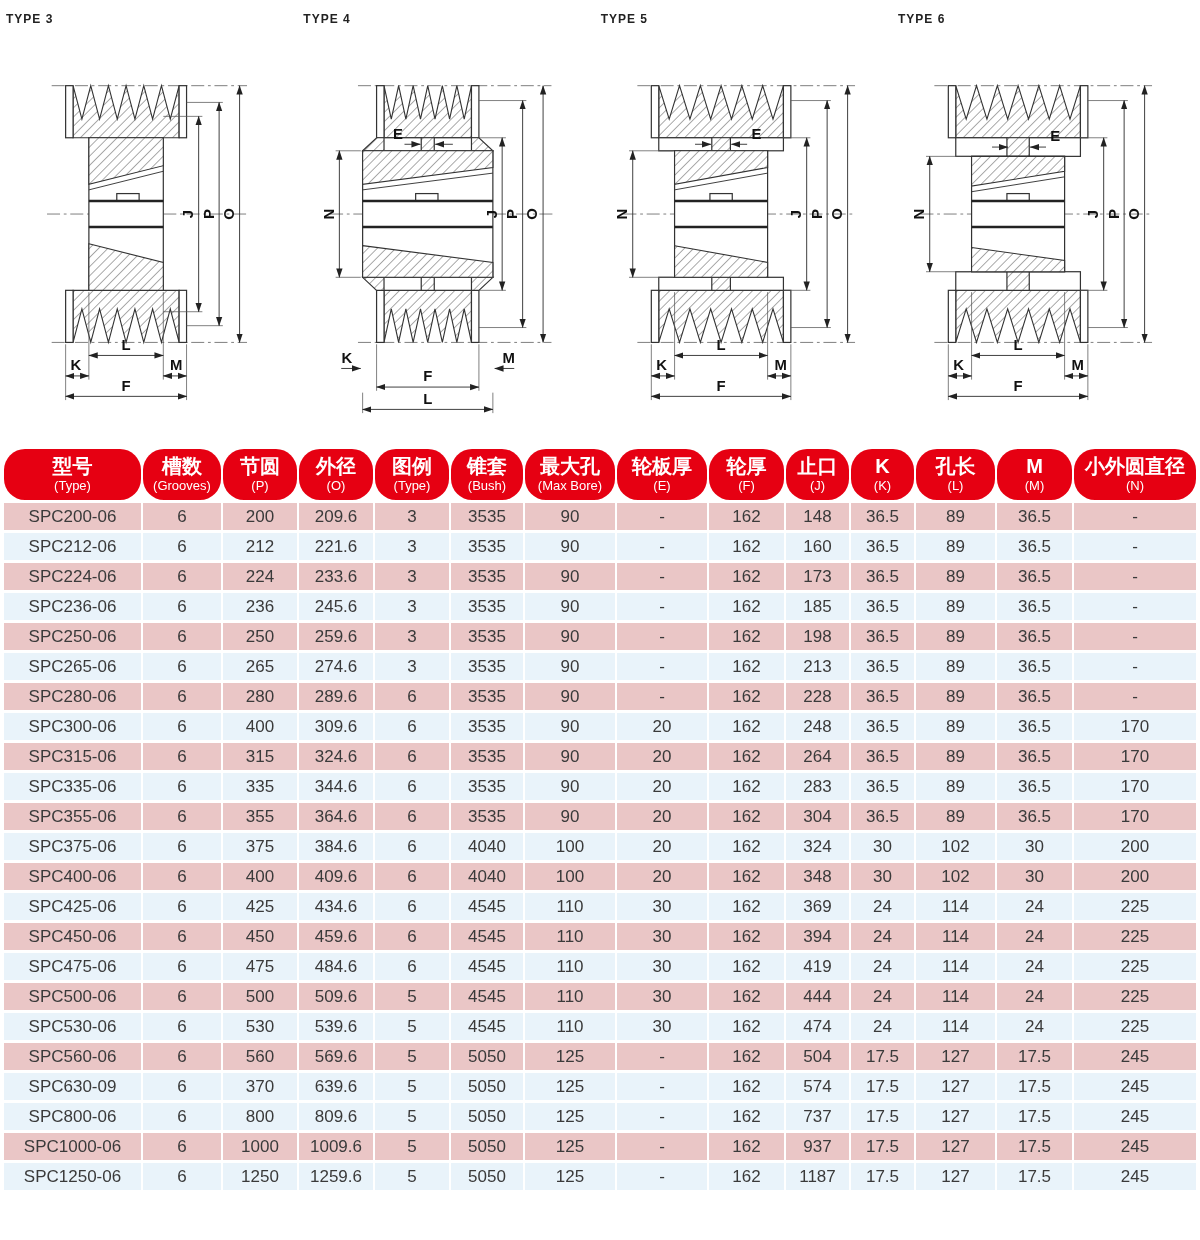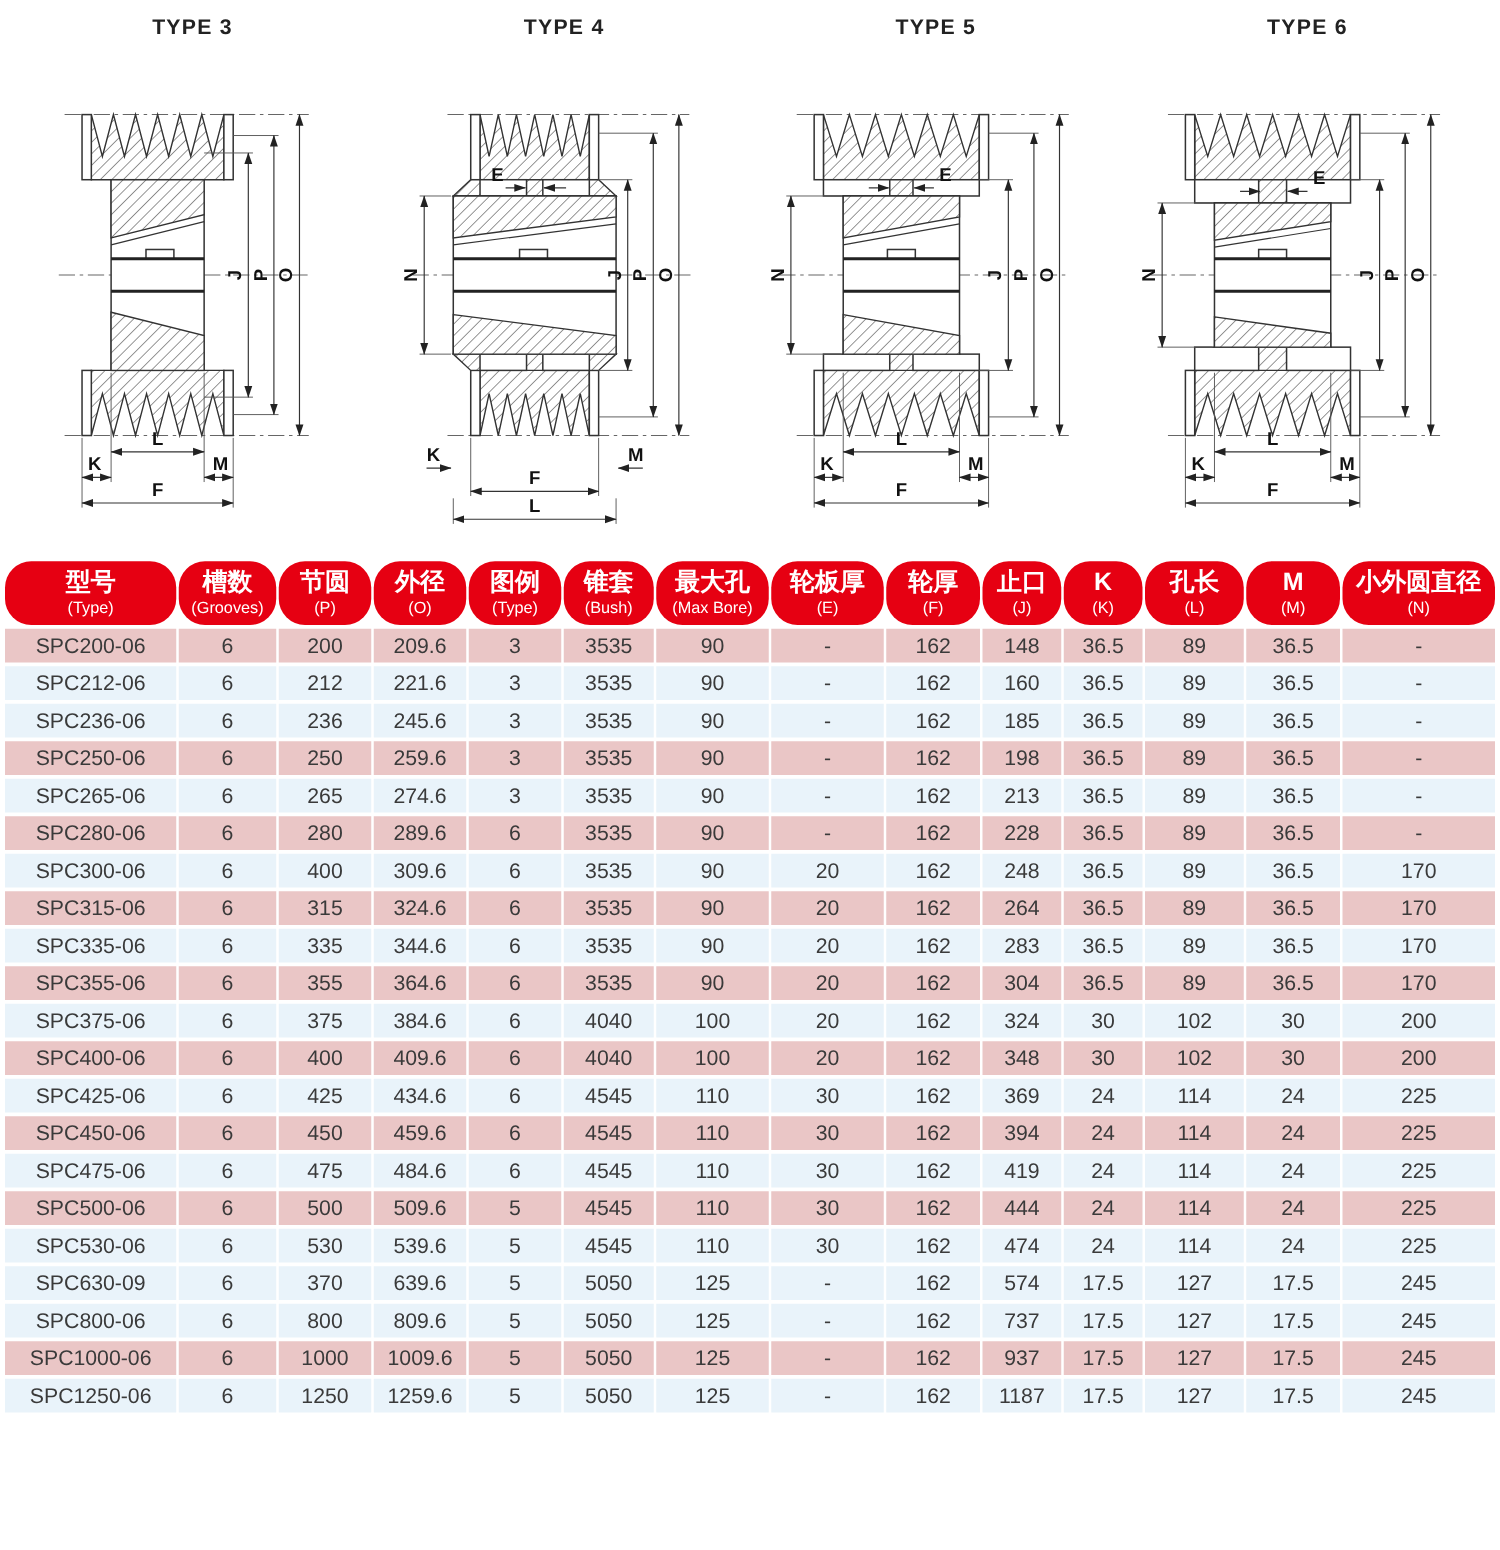--- a/index.html
+++ b/index.html
@@ -8,21 +8,21 @@
   }
   *{box-sizing:border-box;}
   html,body{margin:0;padding:0;}
   body{
     width:1200px;height:1240px;background:#fff;
     font-family:"Liberation Sans",sans-serif;color:#222;overflow:hidden;
   }
   .diagrams{display:flex;justify-content:space-between;padding:4px 6px 0 6px;height:444px;}
   .diagram{width:296px;position:relative;}
   .diagram-title{
-    text-align:center;font-weight:bold;font-size:17px;letter-spacing:1px;
+    text-align:left;font-weight:bold;font-size:12px;letter-spacing:1px;
     color:#222;padding:8px 0 2px 0;
   }
   .diagram svg{display:block;margin:0 auto;}
   
   .part{stroke:var(--line);stroke-width:1.3;fill:#fff;}
   .hatched{stroke:var(--line);stroke-width:1.2;fill:url(#hatch);}
   .thick{stroke:#222;stroke-width:2.6;}
   .dim{stroke:#333;stroke-width:1;fill:none;}
   .ext{stroke:#555;stroke-width:0.8;}
   .cl{stroke:#666;stroke-width:0.9;stroke-dasharray:14 4 3 4;fill:none;}
@@ -395,20 +395,36 @@
         <td>3535</td>
         <td>90</td>
         <td>-</td>
         <td>162</td>
         <td>160</td>
         <td>36.5</td>
         <td>89</td>
         <td>36.5</td>
         <td>-</td>
       </tr>
+      <tr class="row-pink">
+        <td>SPC224-06</td>
+        <td>6</td>
+        <td>224</td>
+        <td>233.6</td>
+        <td>3</td>
+        <td>3535</td>
+        <td>90</td>
+        <td>-</td>
+        <td>162</td>
+        <td>173</td>
+        <td>36.5</td>
+        <td>89</td>
+        <td>36.5</td>
+        <td>-</td>
+      </tr>
       <tr class="row-blue">
         <td>SPC236-06</td>
         <td>6</td>
         <td>236</td>
         <td>245.6</td>
         <td>3</td>
         <td>3535</td>
         <td>90</td>
         <td>-</td>
         <td>162</td>
@@ -635,20 +651,36 @@
         <td>4545</td>
         <td>110</td>
         <td>30</td>
         <td>162</td>
         <td>474</td>
         <td>24</td>
         <td>114</td>
         <td>24</td>
         <td>225</td>
       </tr>
+      <tr class="row-pink">
+        <td>SPC560-06</td>
+        <td>6</td>
+        <td>560</td>
+        <td>569.6</td>
+        <td>5</td>
+        <td>5050</td>
+        <td>125</td>
+        <td>-</td>
+        <td>162</td>
+        <td>504</td>
+        <td>17.5</td>
+        <td>127</td>
+        <td>17.5</td>
+        <td>245</td>
+      </tr>
       <tr class="row-blue">
         <td>SPC630-09</td>
         <td>6</td>
         <td>370</td>
         <td>639.6</td>
         <td>5</td>
         <td>5050</td>
         <td>125</td>
         <td>-</td>
         <td>162</td>

